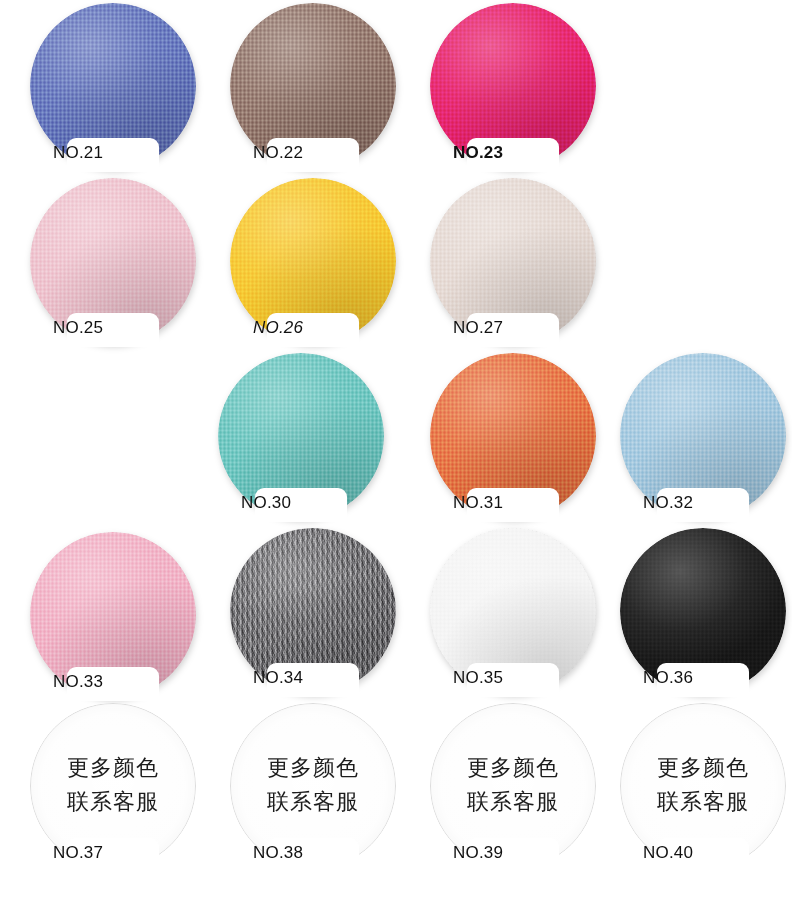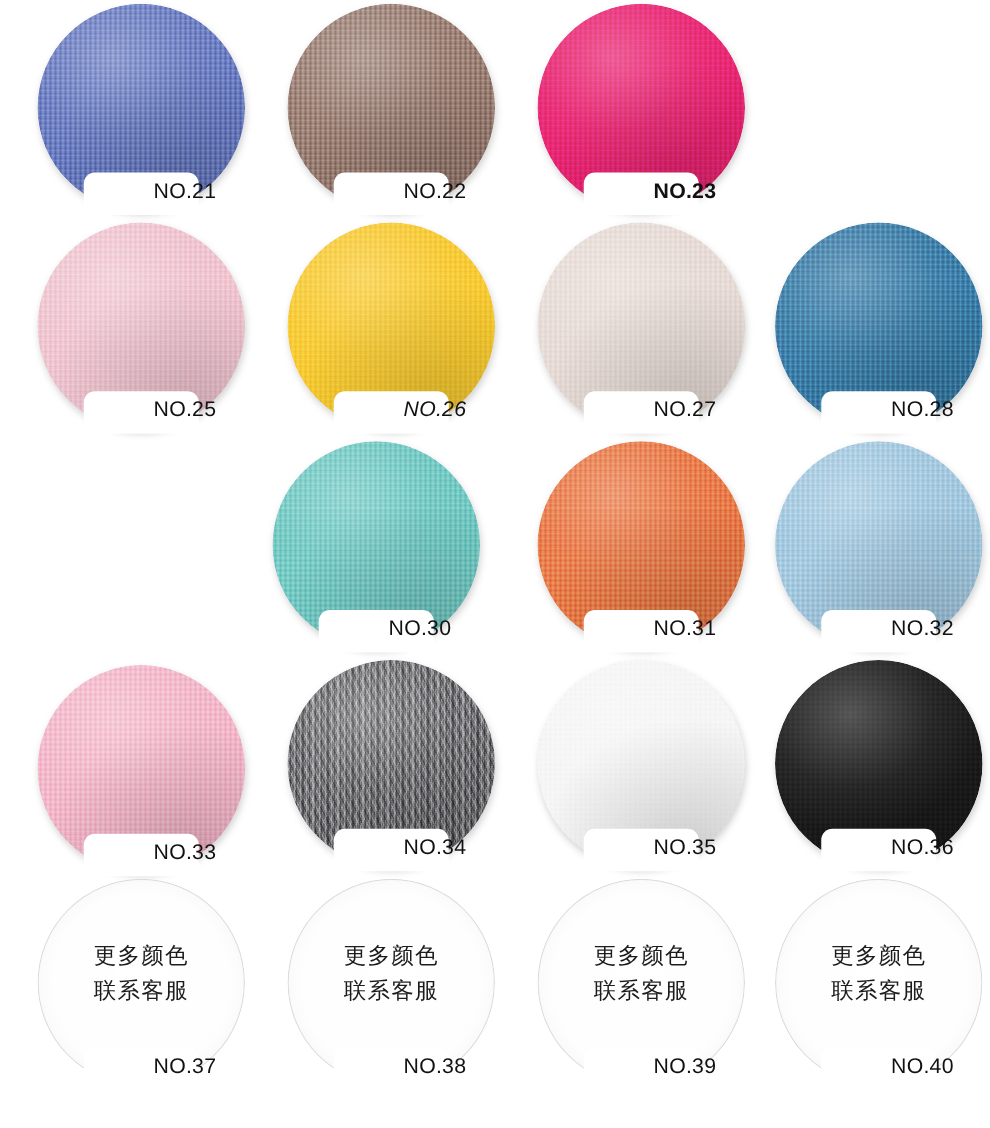--- a/index.html
+++ b/index.html
@@ -138,21 +138,21 @@
   }
 
   
   .placeholder-text {
     position: absolute;
     left: 0;
     right: 0;
     top: 48px;
     text-align: center;
     color: #1c1c1c;
-    font-size: 18px;
+    font-size: 22px;
     line-height: 1.55;
     letter-spacing: 1px;
     font-family: "DejaVu Sans", "Liberation Sans", sans-serif;
     pointer-events: none;
   }
   .placeholder-text span { display: block; }
 
   
   .notch {
     position: absolute;
@@ -166,21 +166,21 @@
     border-top-right-radius: 9px;
     z-index: 3;
   }
 
   .notch-label {
     position: absolute;
     left: 50%;
     transform: translateX(-50%);
     top: 140px;
     width: 120px;
-    text-align: right;
+    text-align: left;
     z-index: 4;
     color: #111111;
     font-size: 17px;
     letter-spacing: 0.2px;
     white-space: nowrap;
     font-family: "Liberation Sans", "DejaVu Sans", sans-serif;
   }
 </style>
 </head>
 <body>
@@ -221,27 +221,20 @@
       <div class="notch"></div>
       <div class="notch-label">NO.26</div>
     </div>
     <div class="swatch" style="left: 430px; top: 178px;">
       <div class="disc">
         <div class="disc-body" style="background-color: rgb(230, 218, 212);"></div>
       </div>
       <div class="notch"></div>
       <div class="notch-label">NO.27</div>
     </div>
-    <div class="swatch" style="left: 620px; top: 178px;">
-      <div class="disc">
-        <div class="disc-body" style="background-color: rgb(61, 129, 171);"></div>
-      </div>
-      <div class="notch"></div>
-      <div class="notch-label">NO.28</div>
-    </div>
     <div class="swatch" style="left: 218px; top: 353px;">
       <div class="disc">
         <div class="disc-body" style="background-color: rgb(109, 198, 192);"></div>
       </div>
       <div class="notch"></div>
       <div class="notch-label">NO.30</div>
     </div>
     <div class="swatch" style="left: 430px; top: 353px;">
       <div class="disc">
         <div class="disc-body" style="background-color: rgb(232, 116, 68);"></div>

